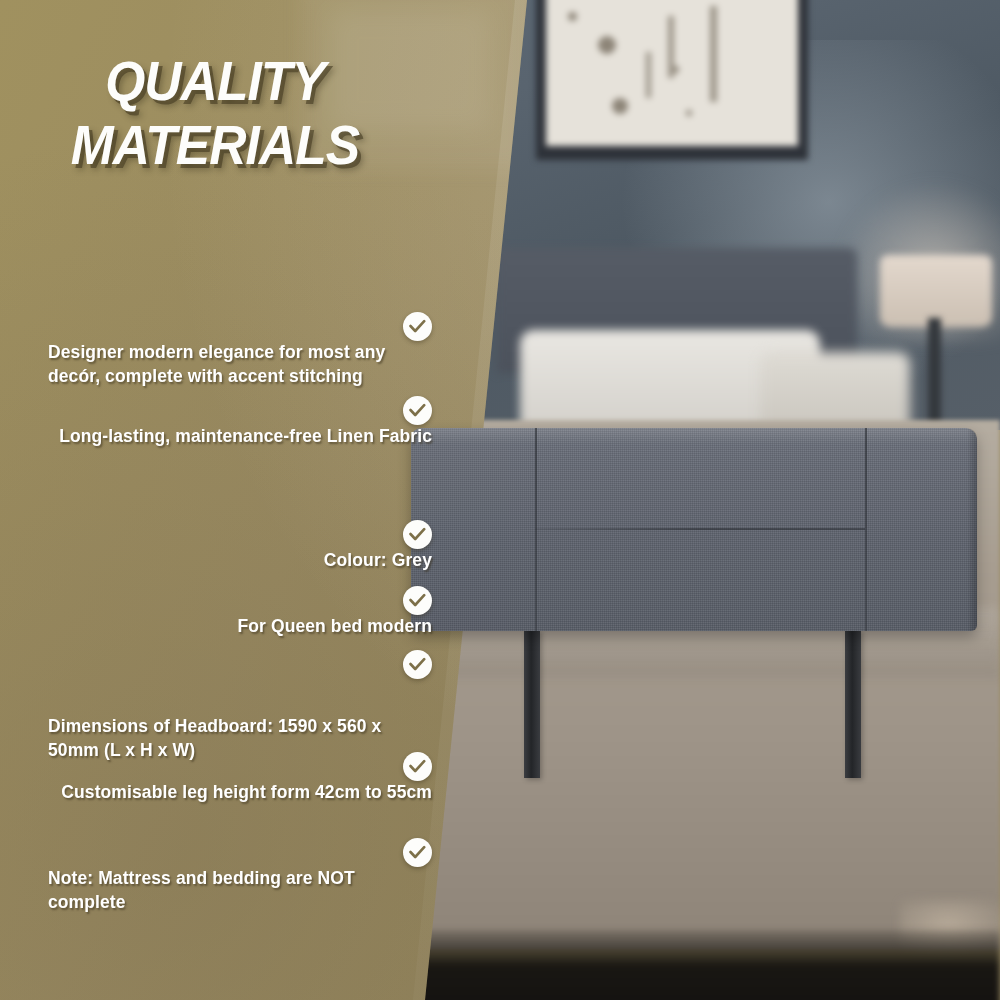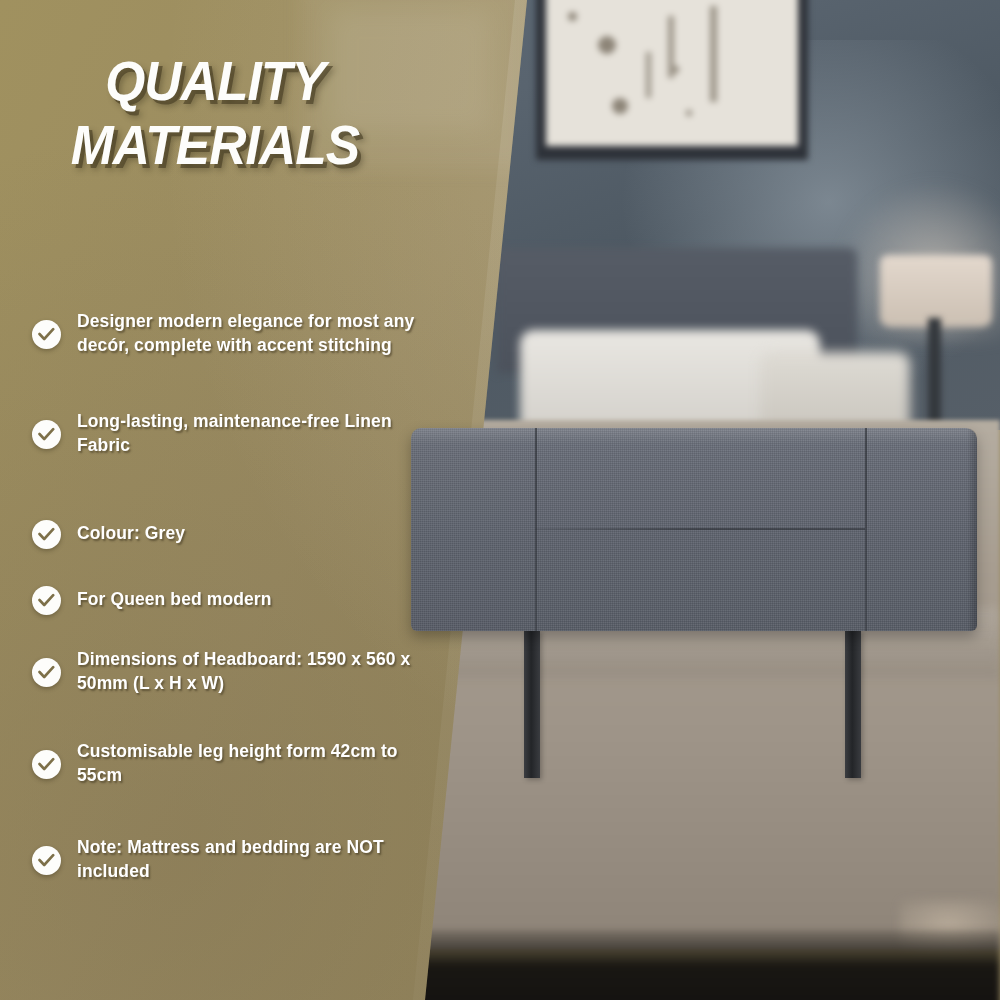--- a/index.html
+++ b/index.html
@@ -145,21 +145,21 @@
     font-size:56px;line-height:62px;letter-spacing:-1px;
     text-align:center;
     text-shadow:4px 4px 0 rgba(62,52,30,.55), 6px 6px 7px rgba(40,33,18,.35);
     transform:scaleX(.92);transform-origin:center;
   }
   .title .l1{display:block;}
   .title .l2{display:block;margin-top:2px;}
 
   
   .bullets{position:absolute;left:32px;top:288px;width:400px;}
-  .bullet{position:absolute;display:flex;align-items:center;width:400px;}
+  .bullet{position:absolute;display:flex;align-items:flex-end;width:400px;flex-direction:column;}
   .check{
     position:relative;flex:0 0 auto;width:29px;height:29px;border-radius:50%;
     background:#fdfdfb;box-shadow:0 2px 4px rgba(50,40,20,.35);
     margin-top:2px;
   }
   .check svg{position:absolute;left:6px;top:7px;}
   .btext{
     margin-left:16px;color:#ffffff;font-weight:bold;
     font-size:17.5px;line-height:23.5px;letter-spacing:.1px;
     text-shadow:1.5px 1.5px 2px rgba(55,45,25,.55);
@@ -228,21 +228,21 @@
 
   <div class="bullets" id="bullets">
       <div class="bullet" style="top: 22px;">
         <span class="check">
           <svg width="17" height="15" viewBox="0 0 17 15">
             <path d="M1.5 7 L6.2 12 L15.2 2.2" fill="none" stroke="#7d7049" stroke-width="2.6" stroke-linecap="round" stroke-linejoin="round"></path>
           </svg>
         </span>
         <span class="btext">Designer modern elegance for most any decór, complete with accent stitching</span>
       </div>
-      <div class="bullet" style="top: 122px;">
+      <div class="bullet" style="top: 106px;">
         <span class="check">
           <svg width="17" height="15" viewBox="0 0 17 15">
             <path d="M1.5 7 L6.2 12 L15.2 2.2" fill="none" stroke="#7d7049" stroke-width="2.6" stroke-linecap="round" stroke-linejoin="round"></path>
           </svg>
         </span>
         <span class="btext">Long-lasting, maintenance-free Linen Fabric</span>
       </div>
       <div class="bullet" style="top: 230px;">
         <span class="check">
           <svg width="17" height="15" viewBox="0 0 17 15">
@@ -252,39 +252,39 @@
         <span class="btext">Colour: Grey</span>
       </div>
       <div class="bullet" style="top: 296px;">
         <span class="check">
           <svg width="17" height="15" viewBox="0 0 17 15">
             <path d="M1.5 7 L6.2 12 L15.2 2.2" fill="none" stroke="#7d7049" stroke-width="2.6" stroke-linecap="round" stroke-linejoin="round"></path>
           </svg>
         </span>
         <span class="btext">For Queen bed modern</span>
       </div>
-      <div class="bullet" style="top: 360px;">
+      <div class="bullet" style="top: 360px; gap: 36px;">
         <span class="check">
           <svg width="17" height="15" viewBox="0 0 17 15">
             <path d="M1.5 7 L6.2 12 L15.2 2.2" fill="none" stroke="#7d7049" stroke-width="2.6" stroke-linecap="round" stroke-linejoin="round"></path>
           </svg>
         </span>
         <span class="btext">Dimensions of Headboard: 1590 x 560 x 50mm (L x H x W)</span>
       </div>
-      <div class="bullet" style="top: 452px;">
+      <div class="bullet" style="top: 462px;">
         <span class="check">
           <svg width="17" height="15" viewBox="0 0 17 15">
             <path d="M1.5 7 L6.2 12 L15.2 2.2" fill="none" stroke="#7d7049" stroke-width="2.6" stroke-linecap="round" stroke-linejoin="round"></path>
           </svg>
         </span>
         <span class="btext">Customisable leg height form 42cm to 55cm</span>
       </div>
       <div class="bullet" style="top: 548px;">
         <span class="check">
           <svg width="17" height="15" viewBox="0 0 17 15">
             <path d="M1.5 7 L6.2 12 L15.2 2.2" fill="none" stroke="#7d7049" stroke-width="2.6" stroke-linecap="round" stroke-linejoin="round"></path>
           </svg>
         </span>
-        <span class="btext">Note: Mattress and bedding are NOT included</span>
+        <span class="btext">Note: Mattress and bedding are NOT complete</span>
       </div>
     </div>
 
 </div>
 
 </body></html>

